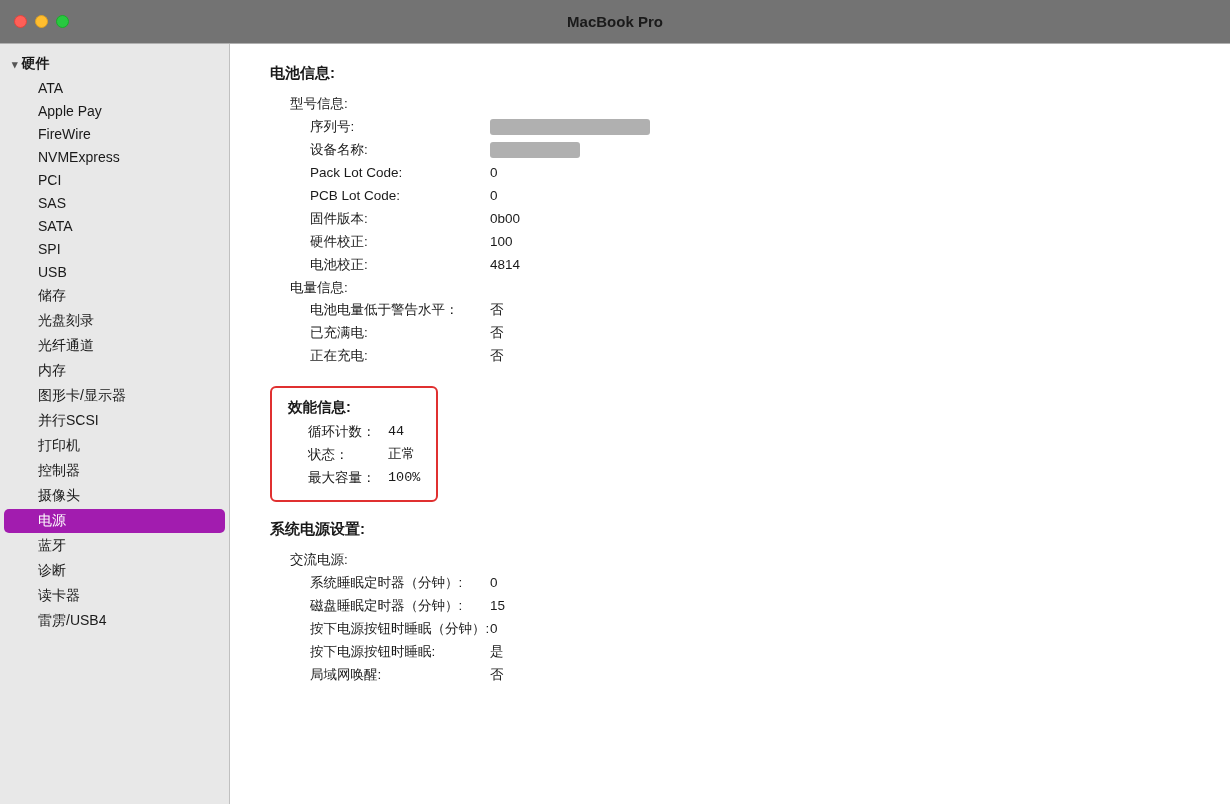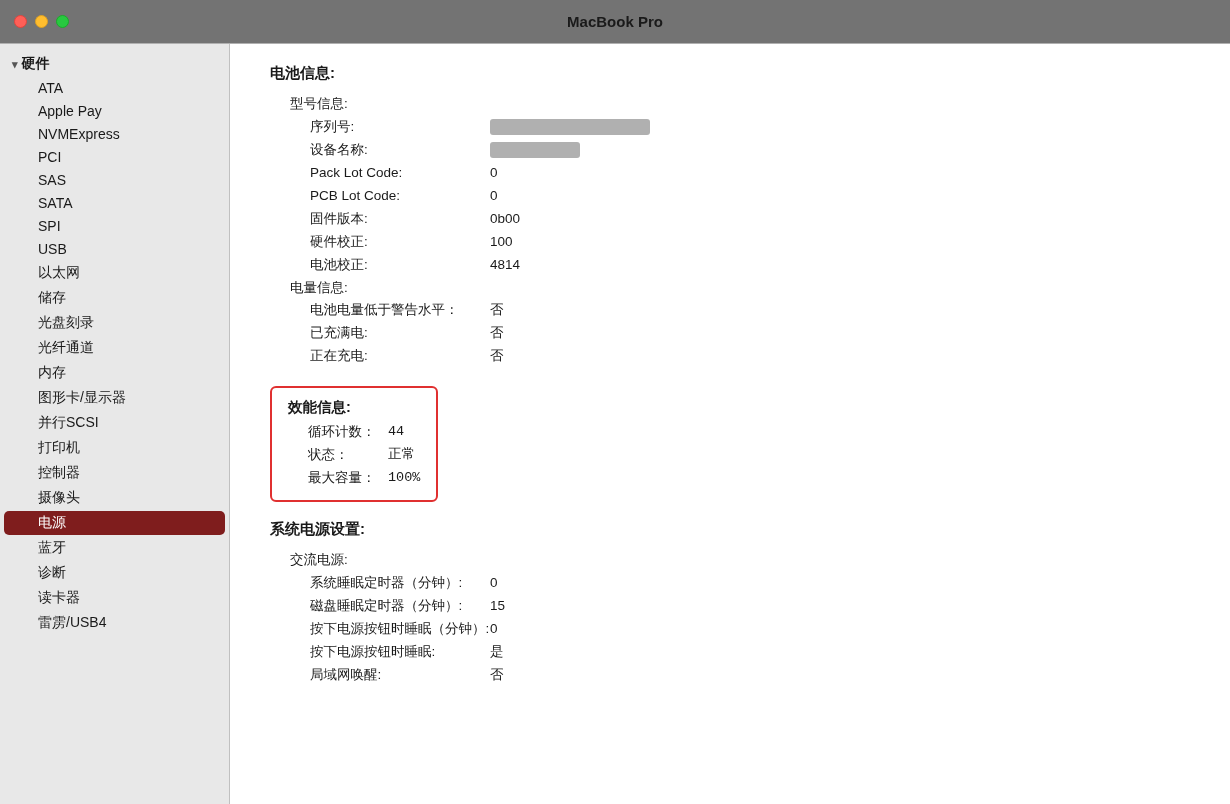--- a/index.html
+++ b/index.html
@@ -90,21 +90,21 @@
     .sidebar-item {
       padding: 3px 12px 3px 34px;
       font-size: 14px;
       color: #1a1a1a;
       cursor: pointer;
       border-radius: 5px;
       margin: 1px 4px;
     }
 
     .sidebar-item.active {
-      background: #7f1d1d;
+      background: #a21caf;
       color: #fff;
       border-radius: 5px;
     }
 
     
     .content {
       flex: 1;
       background: #fff;
       overflow-y: auto;
       padding: 20px 40px 30px 40px;
@@ -199,27 +199,27 @@
 
 <div class="main-layout">
 
   <div class="sidebar">
     <div class="sidebar-section-header">
       <span class="chevron">▾</span>
       <span>硬件</span>
     </div>
     <div class="sidebar-item">ATA</div>
     <div class="sidebar-item">Apple Pay</div>
+    <div class="sidebar-item">FireWire</div>
     <div class="sidebar-item">NVMExpress</div>
     <div class="sidebar-item">PCI</div>
     <div class="sidebar-item">SAS</div>
     <div class="sidebar-item">SATA</div>
     <div class="sidebar-item">SPI</div>
     <div class="sidebar-item">USB</div>
-    <div class="sidebar-item">以太网</div>
     <div class="sidebar-item">储存</div>
     <div class="sidebar-item">光盘刻录</div>
     <div class="sidebar-item">光纤通道</div>
     <div class="sidebar-item">内存</div>
     <div class="sidebar-item">图形卡/显示器</div>
     <div class="sidebar-item">并行SCSI</div>
     <div class="sidebar-item">打印机</div>
     <div class="sidebar-item">控制器</div>
     <div class="sidebar-item">摄像头</div>
     <div class="sidebar-item active">电源</div>

